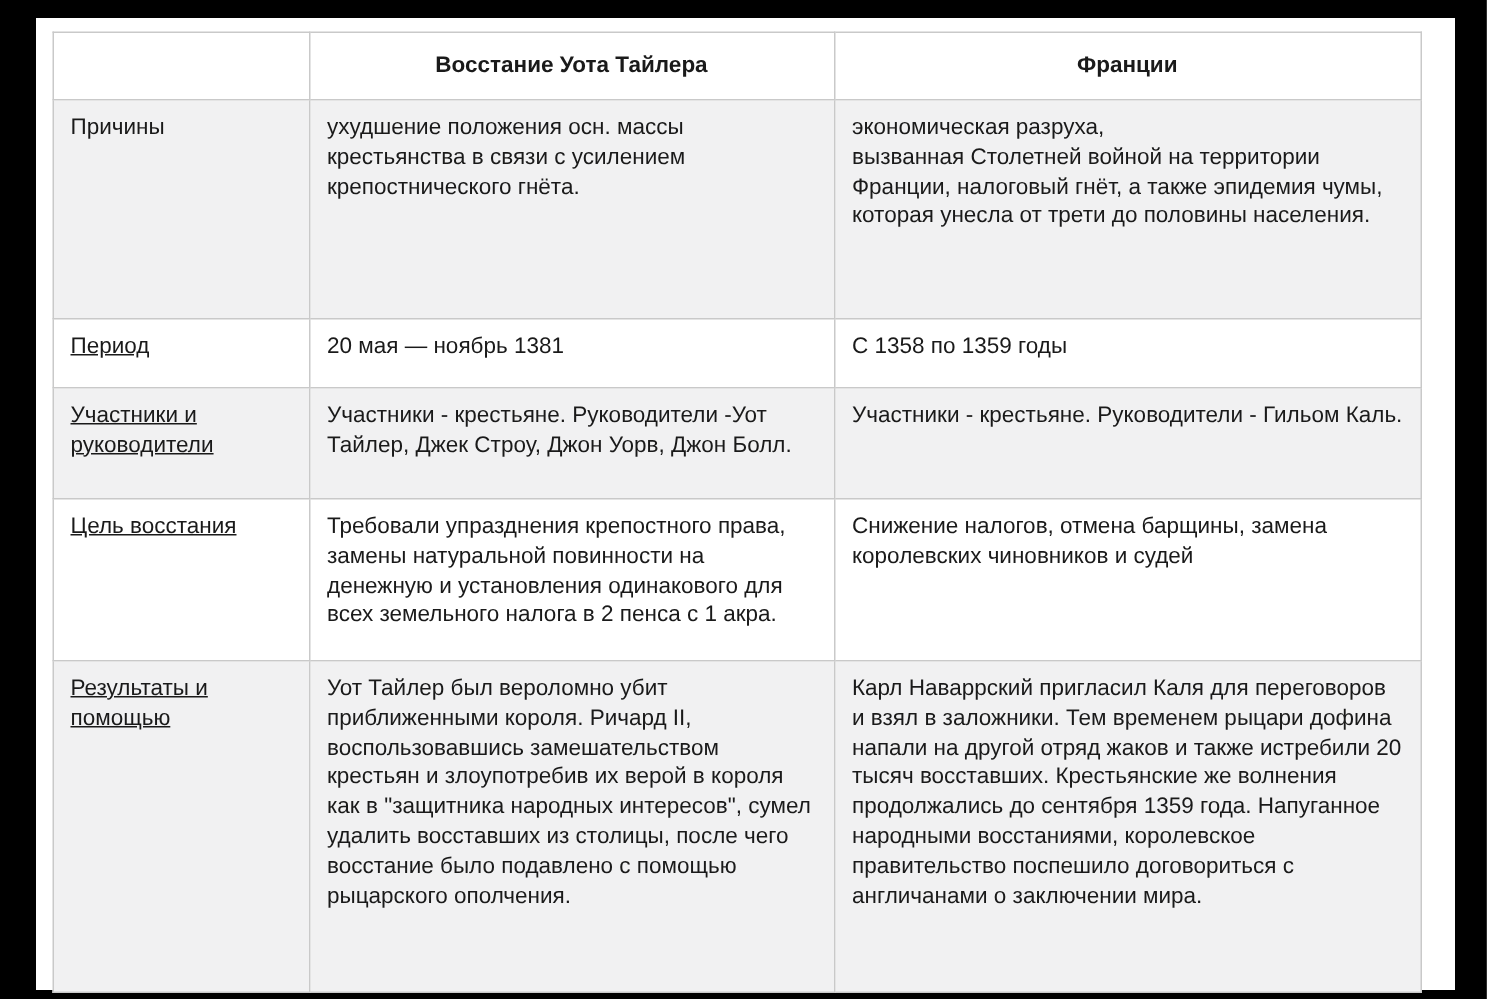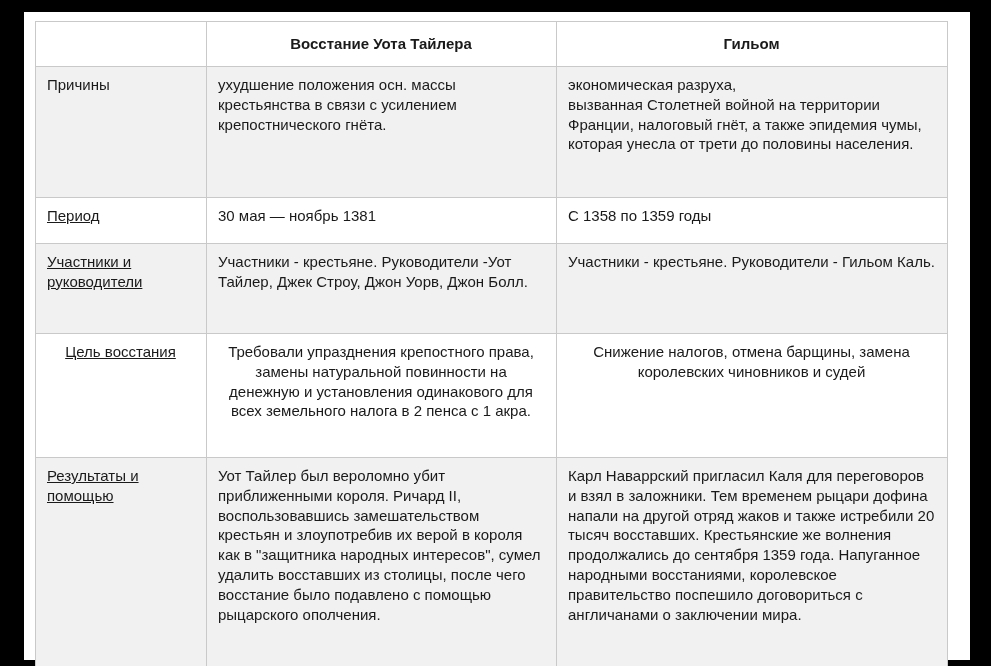--- a/index.html
+++ b/index.html
@@ -46,57 +46,57 @@
     overflow: hidden;
   }
   table.cmp thead th {
     text-align: center;
     vertical-align: middle;
     font-weight: bold;
     padding-top: 4px;
     padding-bottom: 4px;
   }
   tr.r-header     { height: 45px; }
-  tr.r-prichiny   { height: 131px; margin-top: 36px; }
+  tr.r-prichiny   { height: 146px; margin-top: 36px; }
   tr.r-period     { height: 46px; }
-  tr.r-uchastniki { height: 90px; }
-  tr.r-tsel       { height: 124px; text-align: center; }
+  tr.r-uchastniki { height: 74px; }
+  tr.r-tsel       { height: 108px; }
   tr.r-rezultaty  { height: 221px; }
   tbody tr:nth-child(odd) td { background: #f1f1f2; }
   tbody tr:nth-child(even) td { background: #ffffff; }
   td.label-bold { font-weight: bold; text-decoration: underline; }
 </style>
 </head>
 <body>
 
 <div class="frame">
   <div class="page">
     <table class="cmp">
       <colgroup>
         <col style="width:171px">
         <col style="width:350px">
         <col style="width:391px">
       </colgroup>
       <thead>
         <tr class="r-header">
           <th></th>
           <th>Восстание Уота Тайлера</th>
-          <th>Гильом</th>
+          <th>Франции</th>
         </tr>
       </thead>
       <tbody>
         <tr class="r-prichiny">
           <td>Причины</td>
           <td>ухудшение положения осн. массы крестьянства в связи с усилением крепостнического гнёта.</td>
           <td>экономическая разруха,
 вызванная Столетней войной на территории Франции, налоговый гнёт, а также эпидемия чумы, которая унесла от трети до половины населения.</td>
         </tr>
         <tr class="r-period">
           <td class="label-bold">Период</td>
-          <td>30 мая — ноябрь 1381</td>
+          <td>20 мая — ноябрь 1381</td>
           <td>С 1358 по 1359 годы</td>
         </tr>
         <tr class="r-uchastniki">
           <td class="label-bold">Участники и руководители</td>
           <td>Участники - крестьяне. Руководители -Уот Тайлер, Джек Строу, Джон Уорв, Джон Болл.</td>
           <td>Участники - крестьяне. Руководители - Гильом Каль.</td>
         </tr>
         <tr class="r-tsel">
           <td class="label-bold">Цель восстания</td>
           <td>Требовали упразднения крепостного права, замены натуральной повинности на денежную и установления одинакового для всех земельного налога в 2 пенса с 1 акра.</td>

